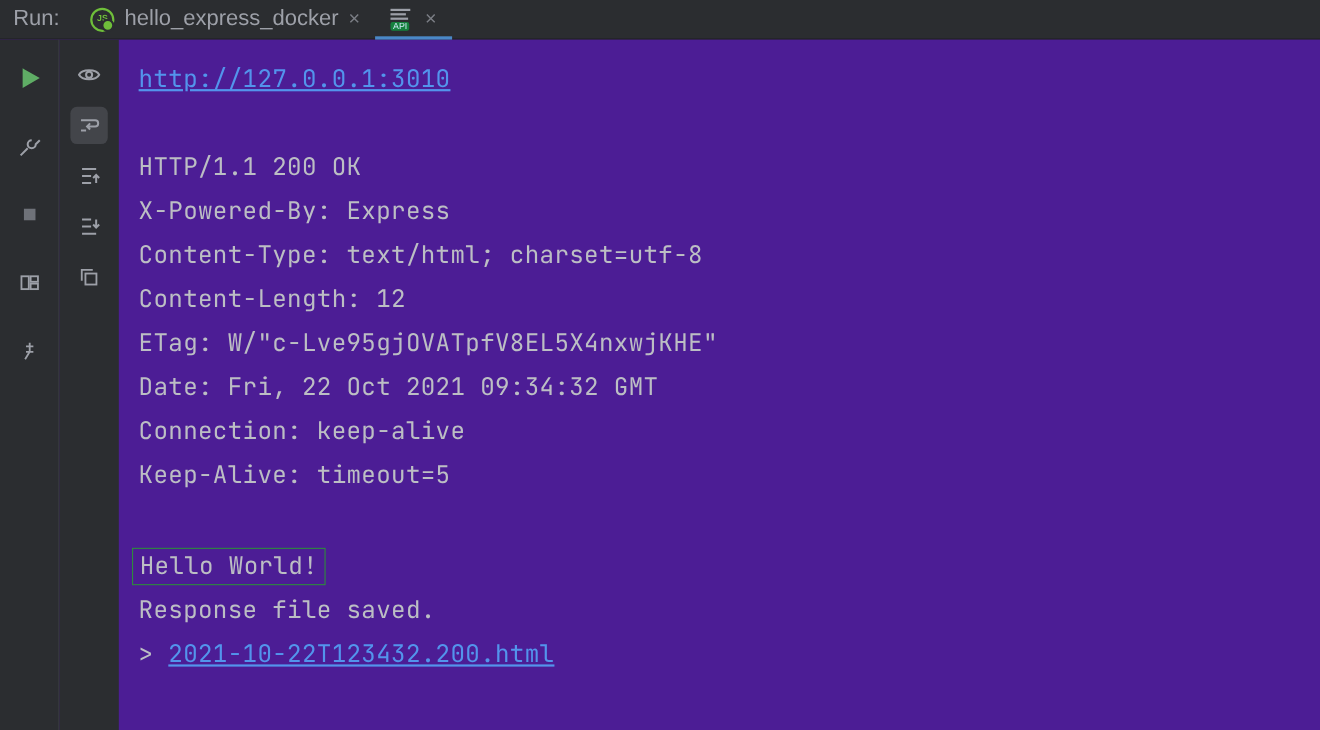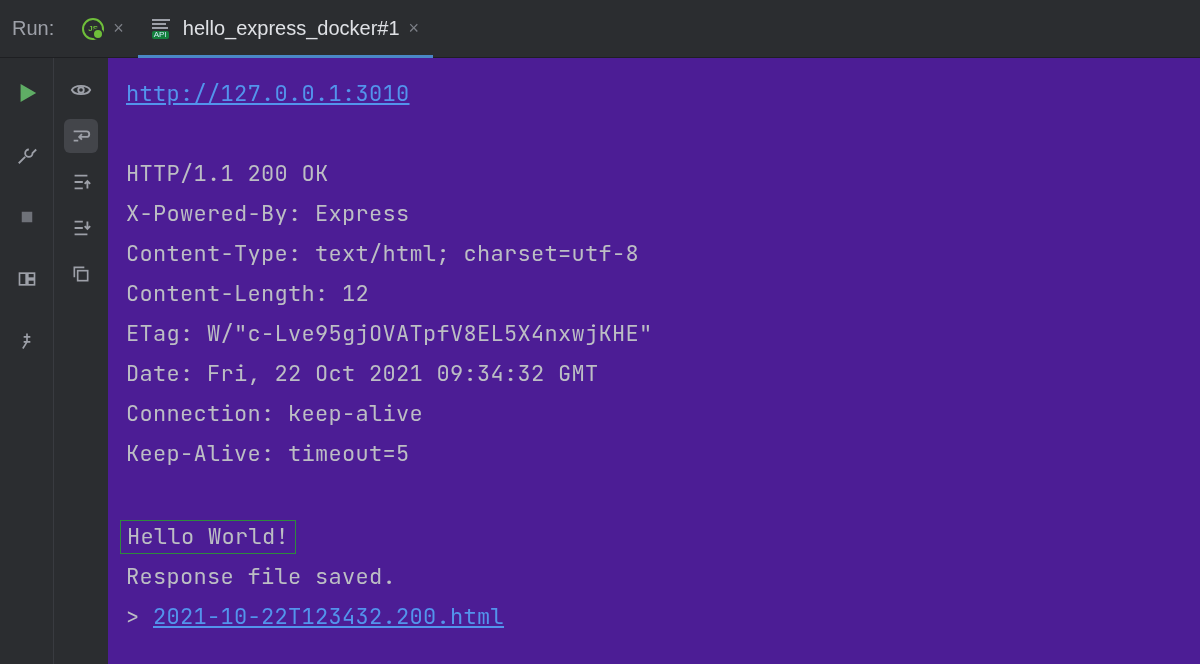--- a/index.html
+++ b/index.html
@@ -1,20 +1,20 @@
 <!DOCTYPE html>
 <html><head>
   <meta charset="utf-8">
   <style>
     * { margin: 0; padding: 0; box-sizing: border-box; }
     html, body { width: 1200px; height: 664px; background: #2b2d30; color: #bcbec4; font-family: "JetBrains Mono","Consolas","Menlo",monospace; overflow: hidden; }
     body { display: flex; flex-direction: column; }
 
     
-    .header { display: flex; align-items: center; height: 58px; background: #2b2d30; border-bottom: 1px solid #1e1f22; }
+    .header { display: flex; align-items: center; height: 36px; background: #2b2d30; border-bottom: 1px solid #1e1f22; }
     .run-label { color: #9da0a8; font-family: -apple-system,"Segoe UI",sans-serif; font-size: 20px; padding: 0 14px 0 12px; }
     .tabs { display: flex; align-items: stretch; height: 100%; }
     .tab { display: flex; align-items: center; gap: 9px; padding: 0 14px; color: #9da0a8; font-family: -apple-system,"Segoe UI",sans-serif; font-size: 20px; cursor: pointer; position: relative; }
     .tab.active { color: #dfe1e5; }
     .tab.active::after { content:""; position:absolute; left:0; right:0; bottom:-1px; height:3px; background:#4a88c7; }
     .tab .close { color:#7b7e85; font-size:18px; }
 
     
     .js-icon { width:22px; height:22px; border:2px solid #6fbf3a; border-radius:50%; display:flex; align-items:center; justify-content:center; color:#6fbf3a; font-size:10px; font-weight:bold; font-family:sans-serif; position:relative; }
     .js-icon::after { content:""; position:absolute; right:-2px; bottom:-2px; width:8px; height:8px; background:#6fbf3a; border-radius:50%; border:2px solid #2b2d30; }
@@ -44,32 +44,32 @@
 </head>
 <body>
 
 <div class="header">
   <span class="run-label">Run:</span>
   <div class="tabs">
     <div class="tab">
       <span class="js-icon">
           <span style="transform:scale(.8)">JS</span>
         </span>
+      <span>hello_express_docker</span>
       <span class="close">×</span>
     </div>
     <div class="tab active">
       <span class="api-icon">
         <span class="bars">
             <span class="bar"></span>
             <span class="bar"></span>
             <span class="bar"></span>
           </span>
         <span class="tag">API</span>
       </span>
-      <span>hello_express_docker#1</span>
       <span class="close">×</span>
     </div>
   </div>
 </div>
 
 <div class="main">
   <div class="stripe a">
     <span class="tool-btn green">
       <svg width="22" height="22" viewBox="0 0 24 24">
           <path d="M6 4 L20 12 L6 20 Z"></path>

